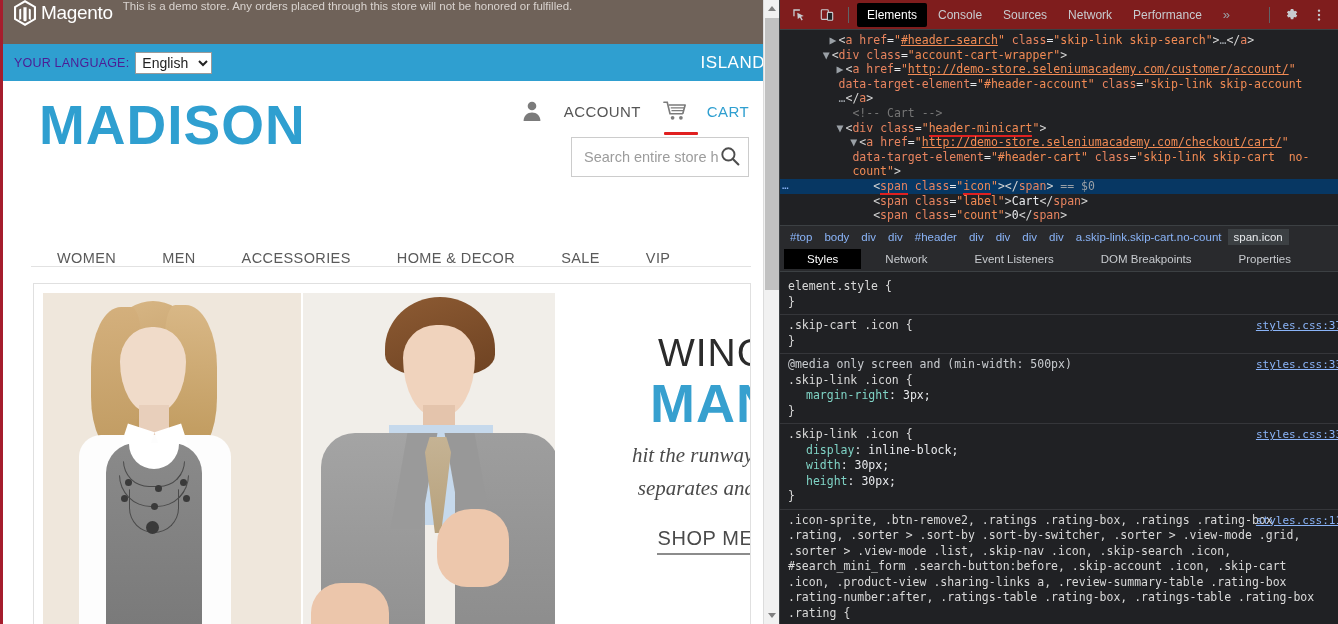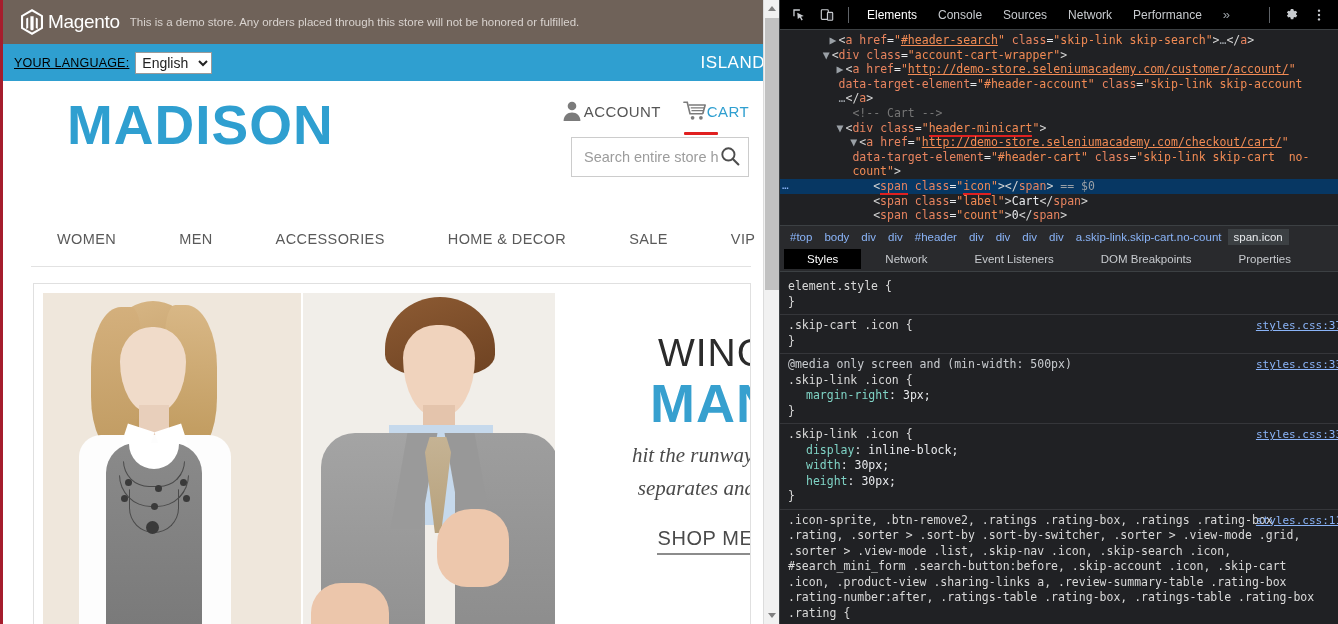--- a/index.html
+++ b/index.html
@@ -17,21 +17,21 @@
     position: absolute; left: 0; top: 0;
     width: 779px; height: 624px;
     overflow: hidden;
     background: #fff;
     border-left: 3px solid #a51d2d;
   }
 
   
   .demo-notice {
     height: 44px; background: #6f6259;
-    display: flex; align-items: center; padding-left: 18px;
+    display: flex; align-items: flex-start; padding-left: 11px;
   }
   .mag-logo { display: flex; align-items: center; gap: 5px; }
   .mag-mark {
     width: 22px; height: 26px; position: relative; flex: 0 0 auto;
   }
   .mag-mark svg { display: block; }
   .mag-word {
     color: #fff; font-size: 19px; letter-spacing: -0.3px;
     font-family: "Liberation Sans", sans-serif; font-weight: 400;
   }
@@ -40,47 +40,47 @@
     font-family: "Liberation Sans", sans-serif;
   }
 
   
   .lang-bar {
     height: 37px; background: #2f9fd0;
     display: flex; align-items: center; justify-content: space-between;
     padding: 0 14px 0 11px;
   }
   .lang-left { display: flex; align-items: center; gap: 6px; }
-  .lang-label { color: #000000; font-size: 12.5px; letter-spacing: .2px; text-decoration: underline; }
+  .lang-label { color: #4c1d95; font-size: 12.5px; letter-spacing: .2px; }
   .lang-select {
     font-family: "Liberation Sans", sans-serif;
     font-size: 14px; padding: 1px 2px; background: #fff;
     border: 1px solid #9a9a9a; color: #222; height: 22px;
   }
   .welcome { color: #fff; font-size: 17px; letter-spacing: .5px; }
 
   
-  .store-header { position: relative; padding: 16px 28px; height: 150px; margin-left: 28px; }
+  .store-header { position: relative; padding: 16px 28px; height: 150px; }
   .brand { position: absolute; left: 36px; top: 14px; }
   .brand-1 {
     color: #2f9fd0; font-size: 55px; font-weight: 700;
     letter-spacing: 1px; line-height: 60px;
     font-family: "Liberation Sans", sans-serif;
   }
   .brand-2 {
     color: #5bb3dd; font-size: 33px; font-weight: 400;
     letter-spacing: 11px; line-height: 36px; text-align: center;
     padding-right: 4px;
     font-family: "Liberation Sans", sans-serif;
   }
   .head-links {
     position: absolute; right: 30px; top: 18px;
     display: flex; align-items: center; gap: 22px;
   }
-  .hl { display: flex; align-items: center; gap: 0; cursor: pointer; position: relative; }
+  .hl { display: flex; align-items: center; gap: 20px; cursor: pointer; position: relative; }
   .hl .txt { font-size: 15px; letter-spacing: .4px; }
   .hl-account .txt { color: #555; }
   .hl-cart .txt { color: #2f9fd0; }
   .icon-person, .icon-cart { width: 24px; height: 24px; display: block; }
   .red-underline {
     position: absolute; left: 1px; bottom: -12px;
     width: 34px; height: 3px; background: #e02020; border-radius: 1px;
   }
   .search-wrap {
     position: absolute; right: 30px; top: 56px;
@@ -93,21 +93,21 @@
     font-size: 14.5px; color: #333;
     font-family: "Liberation Sans", sans-serif;
     background: transparent;
   }
   .search-input::placeholder { color: #9c9c9c; }
   .search-btn { background: none; border: 0; padding: 0; cursor: pointer; display: flex; }
 
   
   .main-nav {
     margin: 0 28px; border-bottom: 1px solid #e2e2e2;
-    display: flex; align-items: flex-start; gap: 17px; height: 36px;
+    display: flex; align-items: flex-end; gap: 0; height: 36px;
   }
   .nav-item {
     color: #5a5a5a; font-size: 14.5px; letter-spacing: .4px;
     padding: 0 23px; cursor: pointer; white-space: nowrap;
   }
   .nav-item:first-child { padding-left: 26px; }
 
   
   .hero-box {
     margin: 16px 28px 0 30px; border: 1px solid #e0e0e0;
@@ -259,21 +259,21 @@
   
   #devtools {
     position: absolute; left: 779px; top: 0;
     width: 559px; height: 624px;
     background: #202124; color: #e8eaed;
     font-family: "DejaVu Sans Mono", monospace;
     overflow: hidden;
     border-left: 1px solid #3c4043;
   }
   .dt-toolbar {
-    height: 30px; background: #000000; display: flex; align-items: center;
+    height: 30px; background: #7f1d1d; display: flex; align-items: center;
     padding: 0 6px; border-bottom: 1px solid #3c4043; gap: 2px;
   }
   .dt-icobtn {
     width: 26px; height: 24px; display: flex; align-items: center; justify-content: center;
     cursor: pointer; border-radius: 2px;
   }
   .dt-sep { width: 1px; height: 16px; background: #5f6368; margin: 0 6px; }
   .dt-tab {
     font-family: "Liberation Sans", sans-serif;
     font-size: 12px; color: #c8cbcf; padding: 5px 10px; cursor: pointer;

